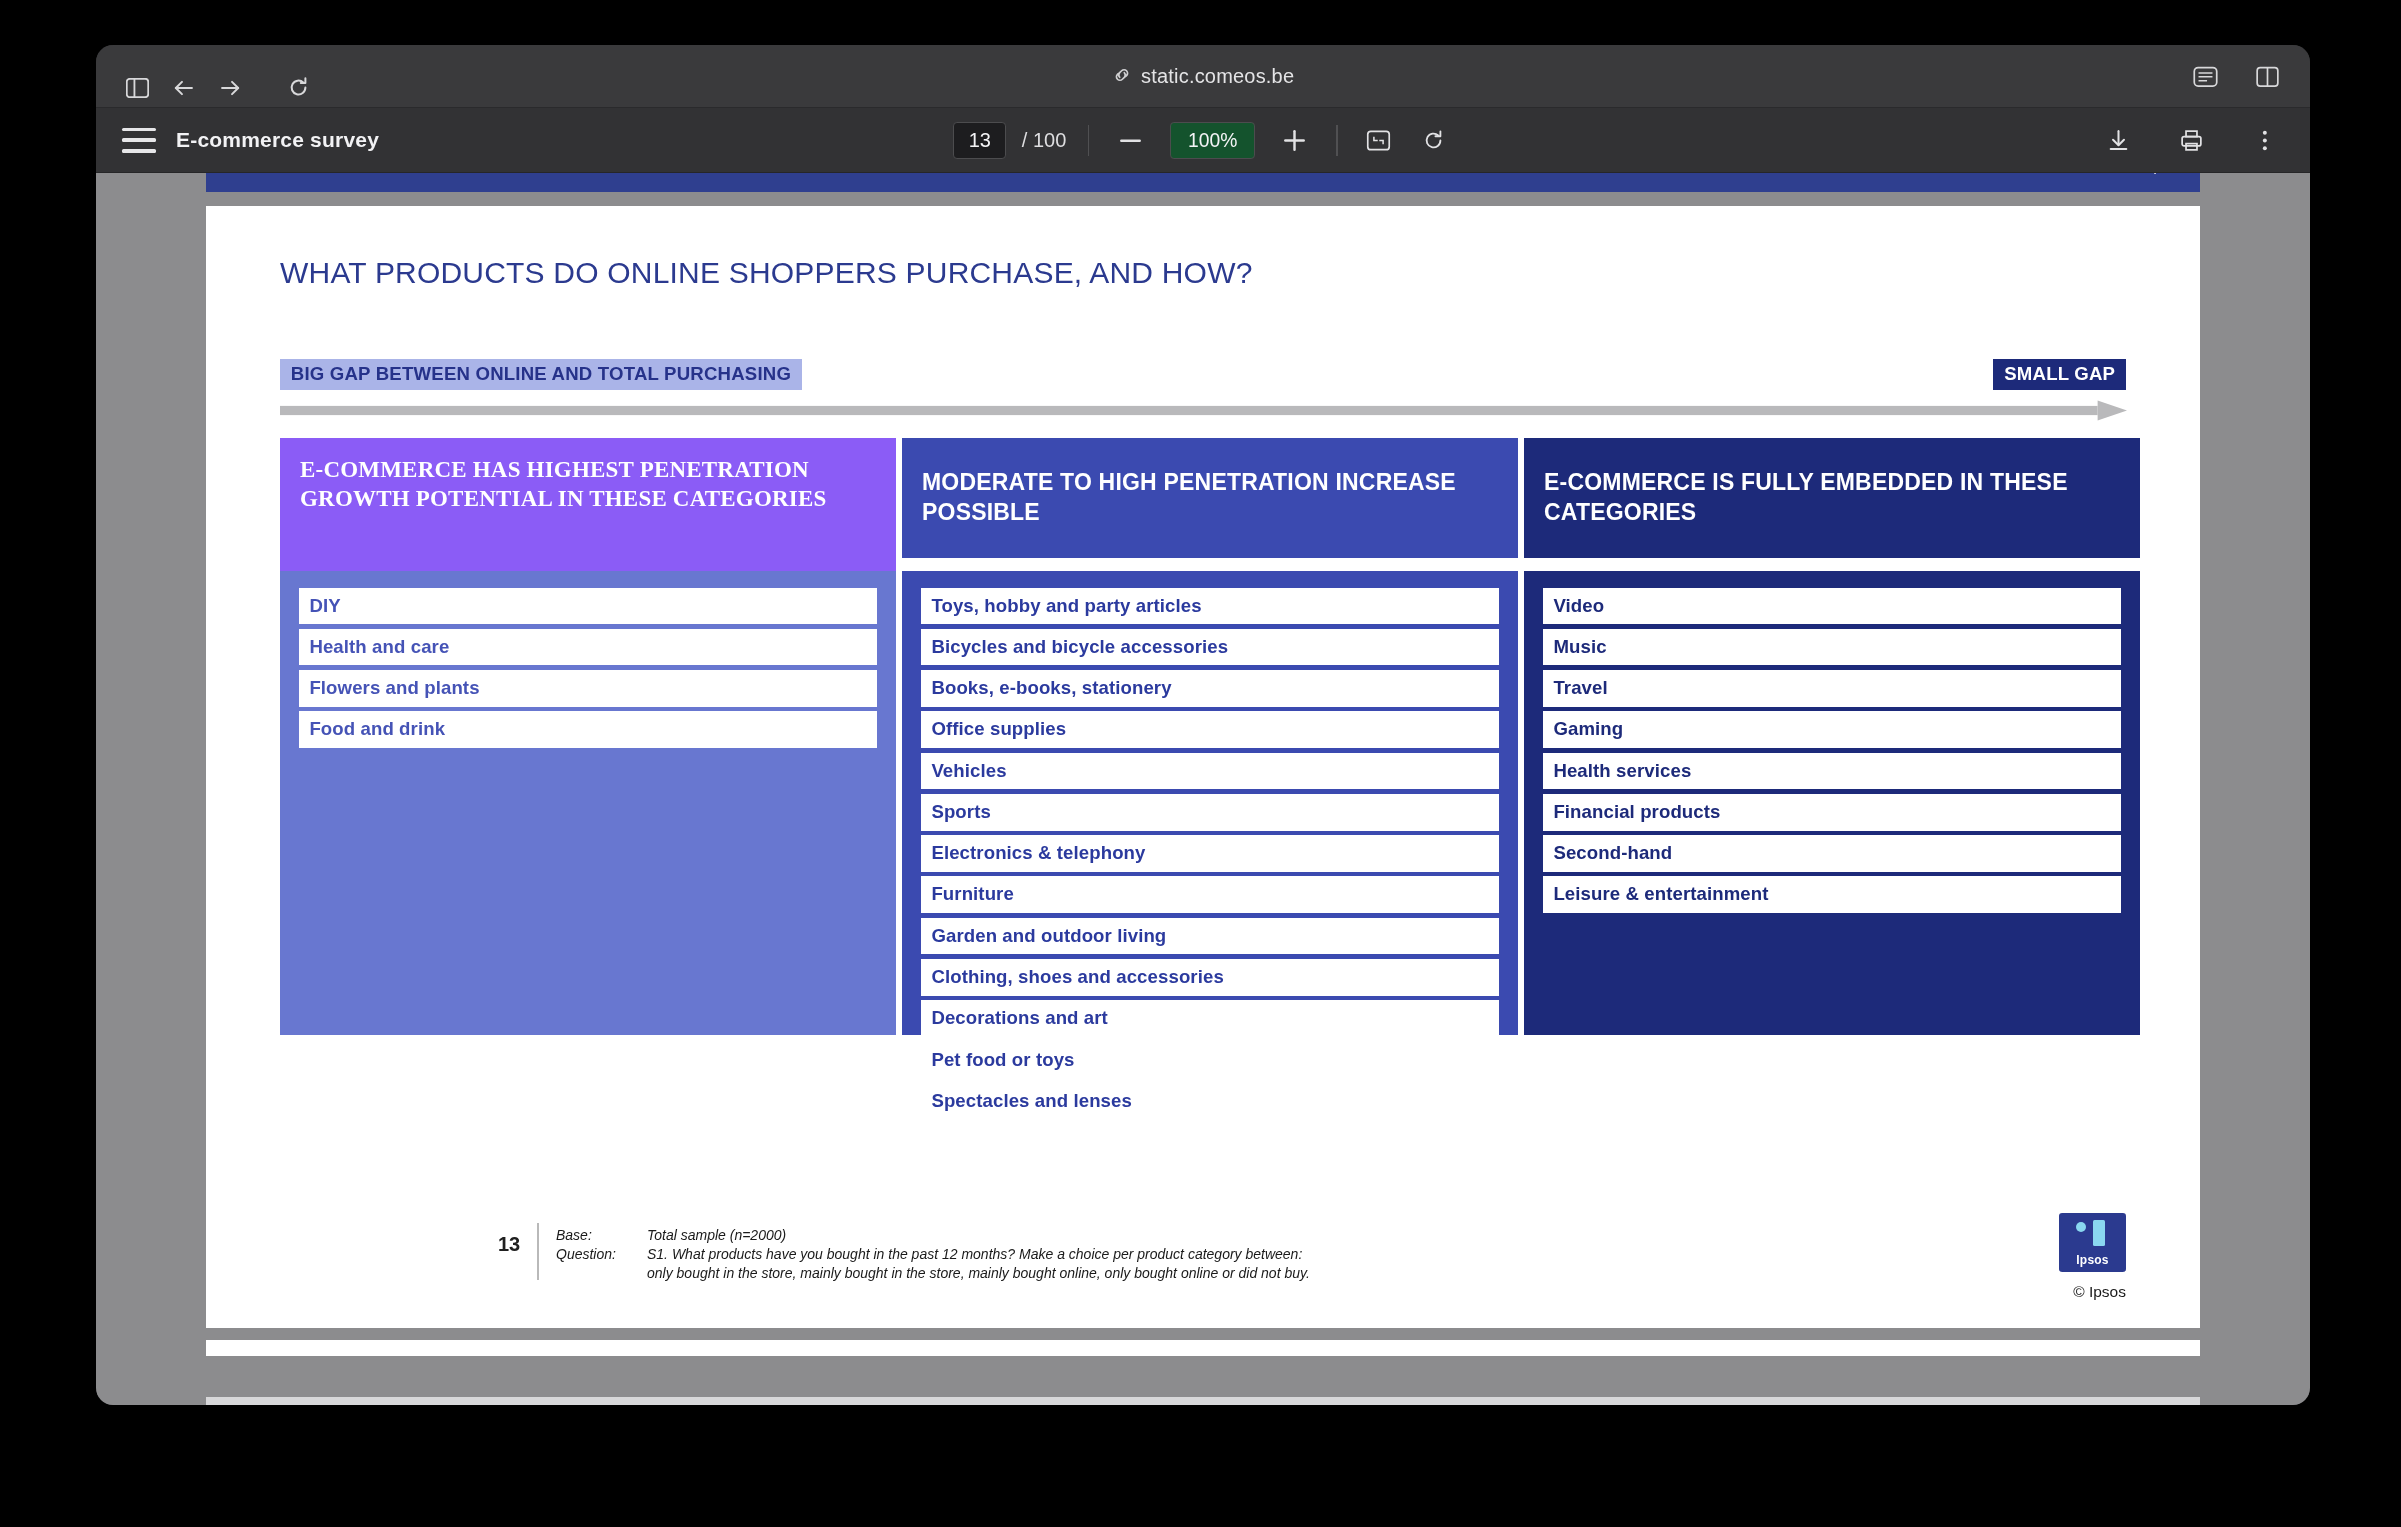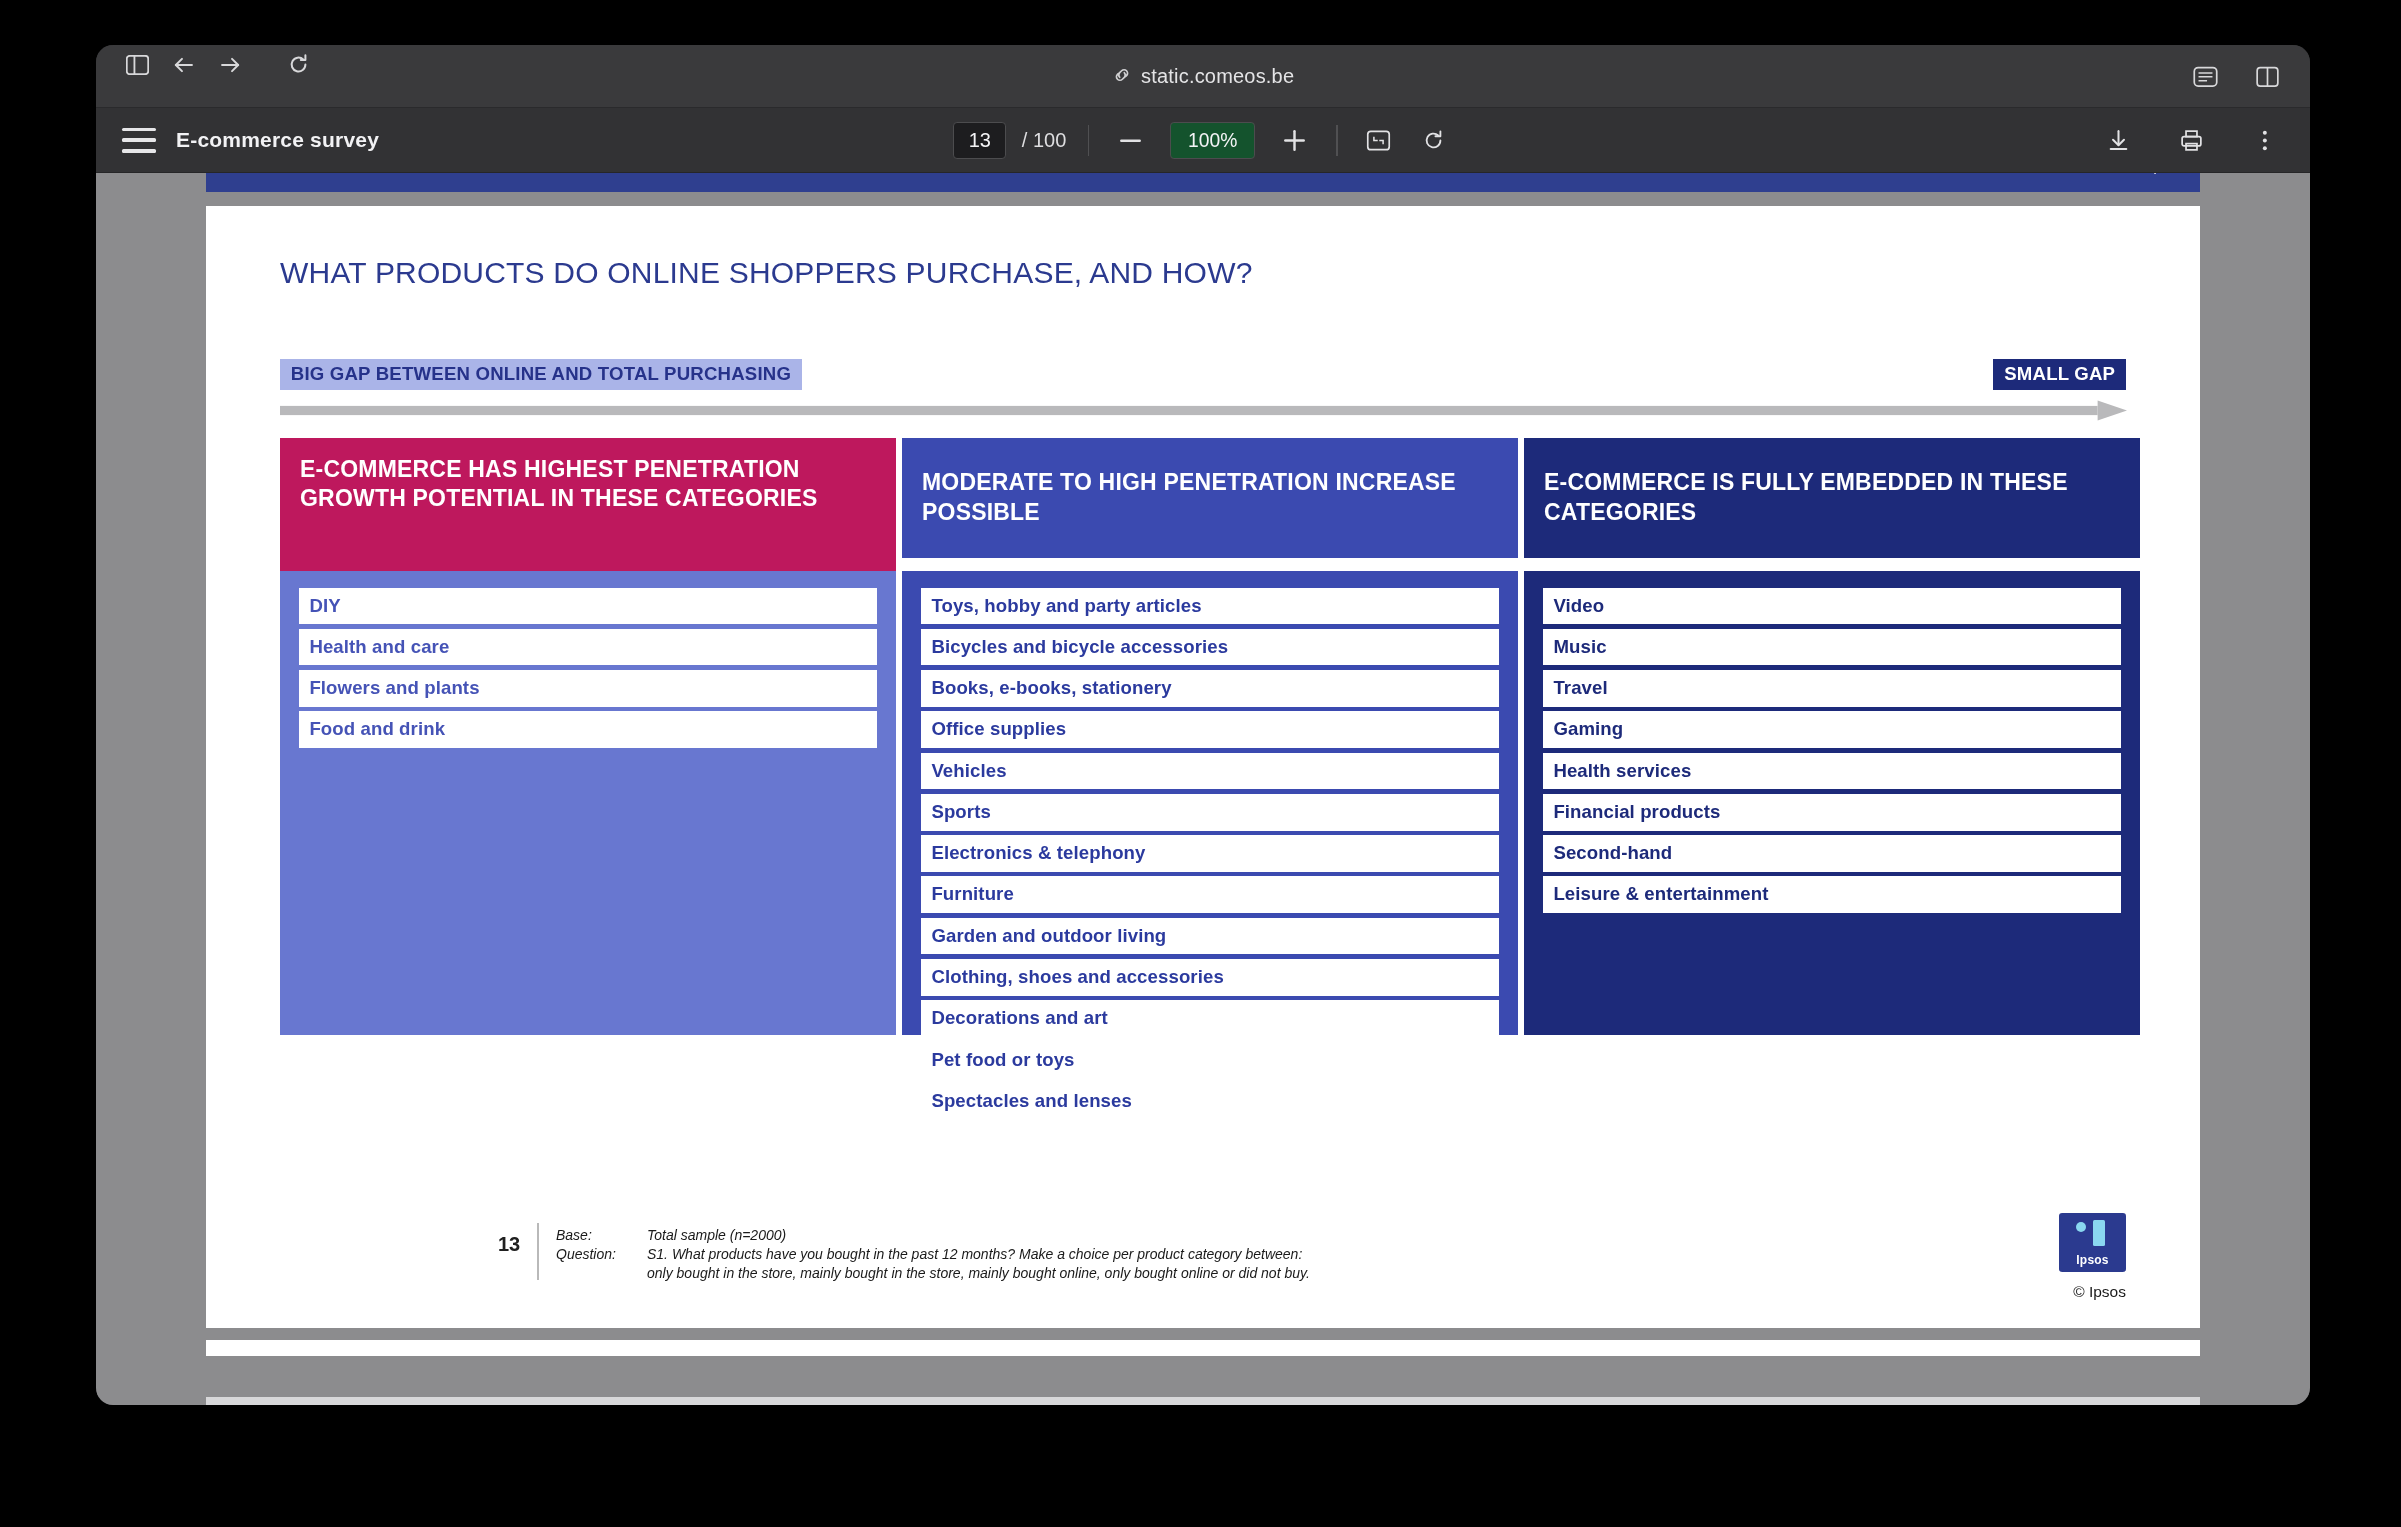--- a/index.html
+++ b/index.html
@@ -21,21 +21,21 @@
     width: 2214px; height: 1360px;
     background: #2c2c2e;
     border-radius: 17px;
     overflow: hidden;
     box-shadow: 0 15.5px 46px rgba(0,0,0,.7);
   }
   
   .titlebar {
     height: 63px;
     background: #3a3a3c;
-    display: flex; align-items: flex-start;
+    display: flex; align-items: flex-end;
     position: relative;
     border-bottom: 0.8px solid #2a2a2c;
   }
   .tb-left { display: flex; align-items: center; gap: 7.7px; padding-left: 21.7px; }
   .tb-right { position: absolute; right: 23px; top: 0; height: 63px; display: flex; align-items: center; gap: 23px; }
   .icon-btn {
     width: 39px; height: 39px;
     display: flex; align-items: center; justify-content: center;
     color: #d8d8da;
     border-radius: 5.4px;
@@ -154,21 +154,21 @@
   .hdr {
     position: absolute;
     top: 232px;
     color: #ffffff;
     font-size: 23px;
     font-weight: bold;
     line-height: 1.28;
     padding: 17px 20px;
     letter-spacing: 0.2px;
   }
-  .hdr1 { left: 74px;   width: 616px; height: 135px; background: #be185d; }
+  .hdr1 { left: 74px;   width: 616px; height: 135px; background: #8b5cf6; font-family: Liberation Serif, serif; }
   .hdr2 { left: 696px;  width: 616px; height: 120px; background: #3b4ab0; display: flex; align-items: center; }
   .hdr3 { left: 1318px; width: 616px; height: 120px; background: #1d2a7a; display: flex; align-items: center; }
   
   .panel { position: absolute; top: 365px; height: 464px; }
   .p1 { left: 74px;   width: 616px; background: #6877d0; }
   .p2 { left: 696px;  width: 616px; background: #3b4ab0; }
   .p3 { left: 1318px; width: 616px; background: #1d2a7a; }
   .items { padding: 17px 18.6px 0 18.6px; }
   .item {
     background: #ffffff;

